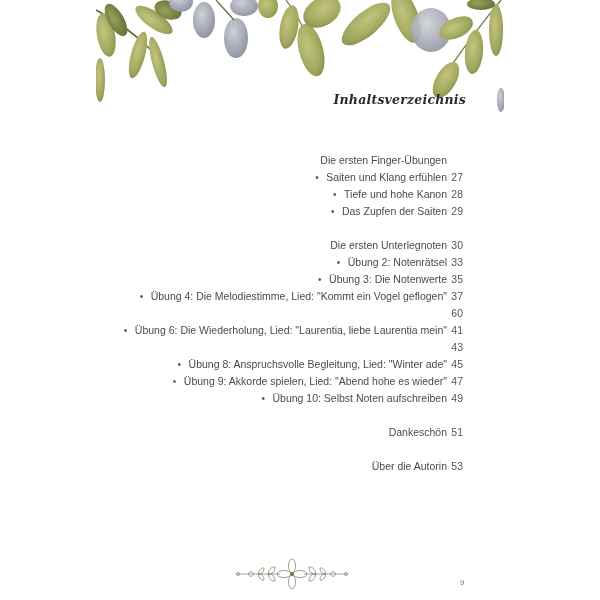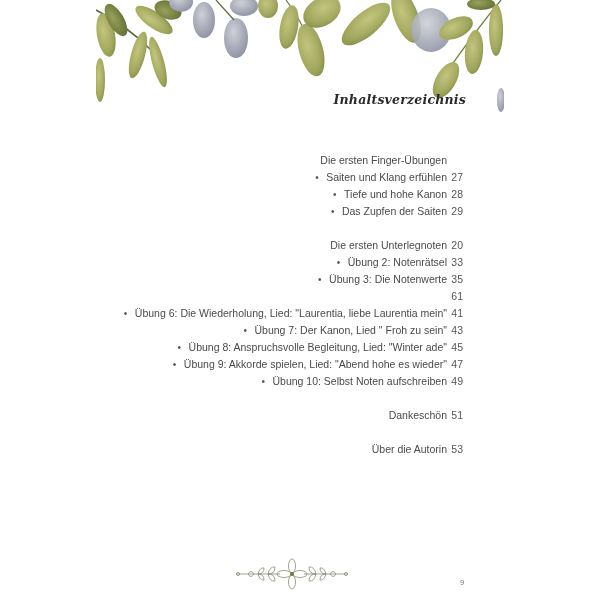--- a/index.html
+++ b/index.html
@@ -122,39 +122,42 @@
         <span class="label">Das Zupfen der Saiten</span>
         <span class="page-num">29</span>
       </div>
     </div>
 
     <div class="gap-1"></div>
 
     <div class="toc-section">
       <div class="toc-row">
         <span class="label">Die ersten Unterlegnoten</span>
-        <span class="page-num">20</span>
+        <span class="page-num">30</span>
       </div>
       <div class="toc-row toc-sub">
         <span class="label">Übung 2: Notenrätsel</span>
         <span class="page-num">33</span>
       </div>
       <div class="toc-row toc-sub">
         <span class="label">Übung 3: Die Notenwerte</span>
         <span class="page-num">35</span>
       </div>
       <div class="toc-row toc-sub">
-        <span class="page-num">61</span>
+        <span class="label">Übung 4: Die Melodiestimme, Lied: "Kommt ein Vogel geflogen"</span>
+        <span class="page-num">37</span>
+      </div>
+      <div class="toc-row toc-sub">
+        <span class="page-num">60</span>
       </div>
       <div class="toc-row toc-sub">
         <span class="label">Übung 6: Die Wiederholung, Lied: "Laurentia, liebe Laurentia mein"</span>
         <span class="page-num">41</span>
       </div>
       <div class="toc-row toc-sub">
-        <span class="label">Übung 7: Der Kanon, Lied " Froh zu sein"</span>
         <span class="page-num">43</span>
       </div>
       <div class="toc-row toc-sub">
         <span class="label">Übung 8: Anspruchsvolle Begleitung, Lied: "Winter ade"</span>
         <span class="page-num">45</span>
       </div>
       <div class="toc-row toc-sub">
         <span class="label">Übung 9: Akkorde spielen, Lied: "Abend hohe es wieder"</span>
         <span class="page-num">47</span>
       </div>

